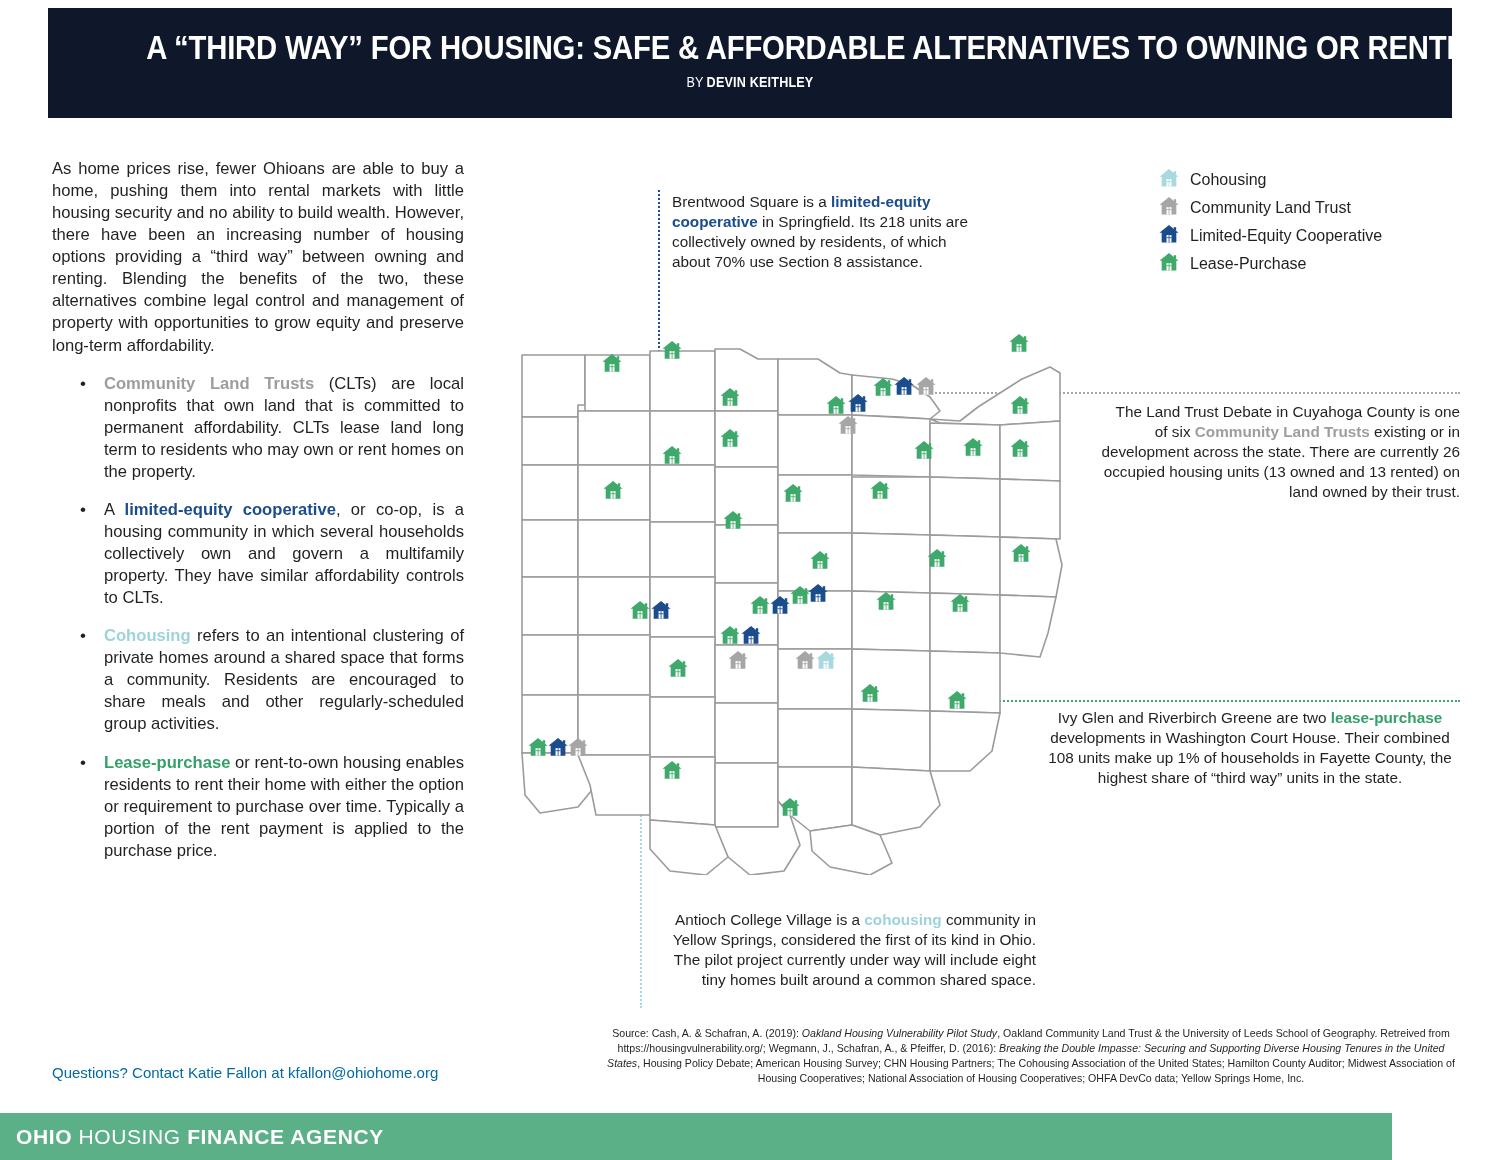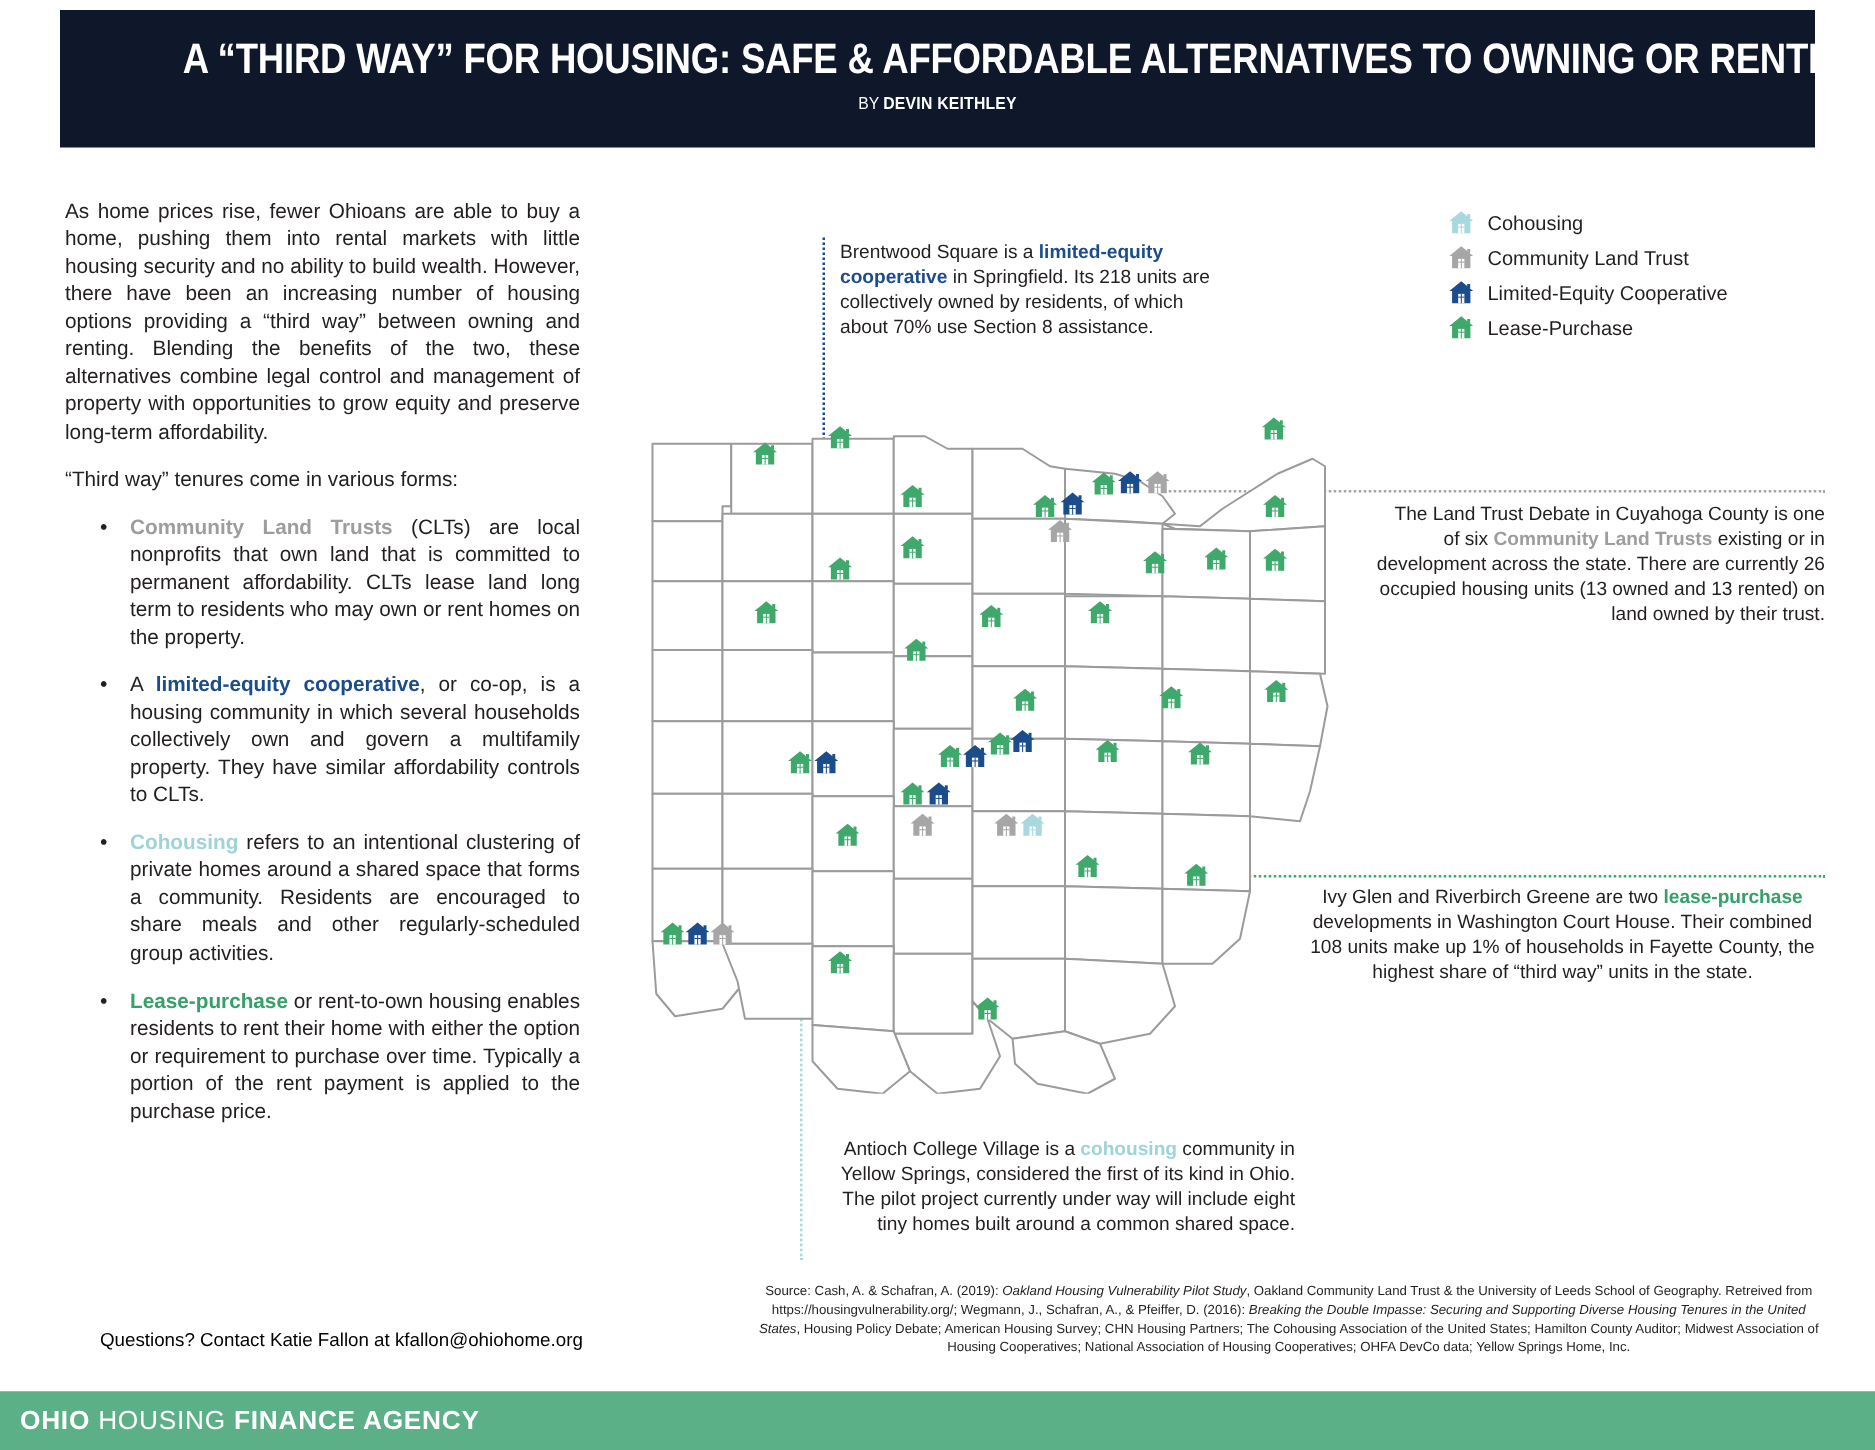--- a/index.html
+++ b/index.html
@@ -42,21 +42,21 @@
   .bullets li .bullet-dot{
     position:absolute;left:28px;top:0px;font-size:17px;line-height:1.33;
   }
   .clt{color:#9d9d9d;font-weight:bold;}
   .lec{color:#1B4C8C;font-weight:bold;}
   .coh{color:#9ED3DA;font-weight:bold;}
   .lp{color:#35A06A;font-weight:bold;}
   .closing{margin-top:2px;}
   .contact{
     position:absolute;left:52px;top:1064px;width:420px;
-    font-size:15px;color:#000000;margin-left:28px;
+    font-size:15px;color:#0369a1;
   }
 
   
   .legend{position:absolute;left:1158px;top:166px;width:300px;}
   .legend-title{font-size:15.3px;font-weight:bold;line-height:1.28;color:#231f20;margin-bottom:7px;}
   .legend-row{display:flex;align-items:center;height:28px;}
   .legend-label{font-size:16px;margin-left:10px;color:#231f20;}
   .house{display:inline-block;}
 
   
@@ -75,21 +75,21 @@
 
   
   .source{
     position:absolute;left:600px;top:1026px;width:862px;
     font-size:10.6px;line-height:1.42;text-align:center;color:#231f20;
   }
   .source i{font-style:italic;}
 
   
   .footer-band{
-    position:absolute;left:0;top:1113px;width:1500px;height:47px;
+    position:absolute;left:0;top:1113px;width:1392px;height:47px;
     background:#5BB088;
   }
   .footer-logo{
     position:absolute;left:16px;top:12px;
     color:#ffffff;font-size:21px;letter-spacing:0.6px;
   }
   .footer-logo .b{font-weight:bold;}
   .footer-logo .n{font-weight:normal;}
 </style>
 </head>
@@ -97,21 +97,20 @@
 
 <div class="header-band" style="background: #0f172a;">
   <div class="header-title">A “THIRD WAY” FOR HOUSING: SAFE &amp; AFFORDABLE ALTERNATIVES TO OWNING OR RENTING</div>
   <div class="header-byline">
     <span class="by">BY </span><span class="nm">DEVIN KEITHLEY</span>
   </div>
 </div>
 
 <div class="left-col">
   <p>As home prices rise, fewer Ohioans are able to buy a home, pushing them into rental markets with little housing security and no ability to build wealth. However, there have been an increasing number of housing options providing a “third way” between owning and renting. Blending the benefits of the two, these alternatives combine legal control and management of property with opportunities to grow equity and preserve long-term affordability.</p>
-  <p>“Third way” tenures come in various forms:</p>
   <ul class="bullets" id="bullet-list">
       <li><span class="bullet-dot">•</span><span></span><span class="clt">Community Land Trusts</span><span> (CLTs) are local nonprofits that own land that is committed to permanent affordability. CLTs lease land long term to residents who may own or rent homes on the property.</span></li>
       <li><span class="bullet-dot">•</span><span>A </span><span class="lec">limited-equity cooperative</span><span>, or co-op, is a housing community in which several households collectively own and govern a multifamily property. They have similar affordability controls to CLTs.</span></li>
       <li><span class="bullet-dot">•</span><span></span><span class="coh">Cohousing</span><span> refers to an intentional clustering of private homes around a shared space that forms a community. Residents are encouraged to share meals and other regularly-scheduled group activities.</span></li>
       <li><span class="bullet-dot">•</span><span></span><span class="lp">Lease-purchase</span><span> or rent-to-own housing enables residents to rent their home with either the option or requirement to purchase over time. Typically a portion of the rent payment is applied to the purchase price.</span></li>
     </ul>
 </div>
 <div class="contact">Questions? Contact Katie Fallon at kfallon@ohiohome.org</div>
 
 <div class="legend">

